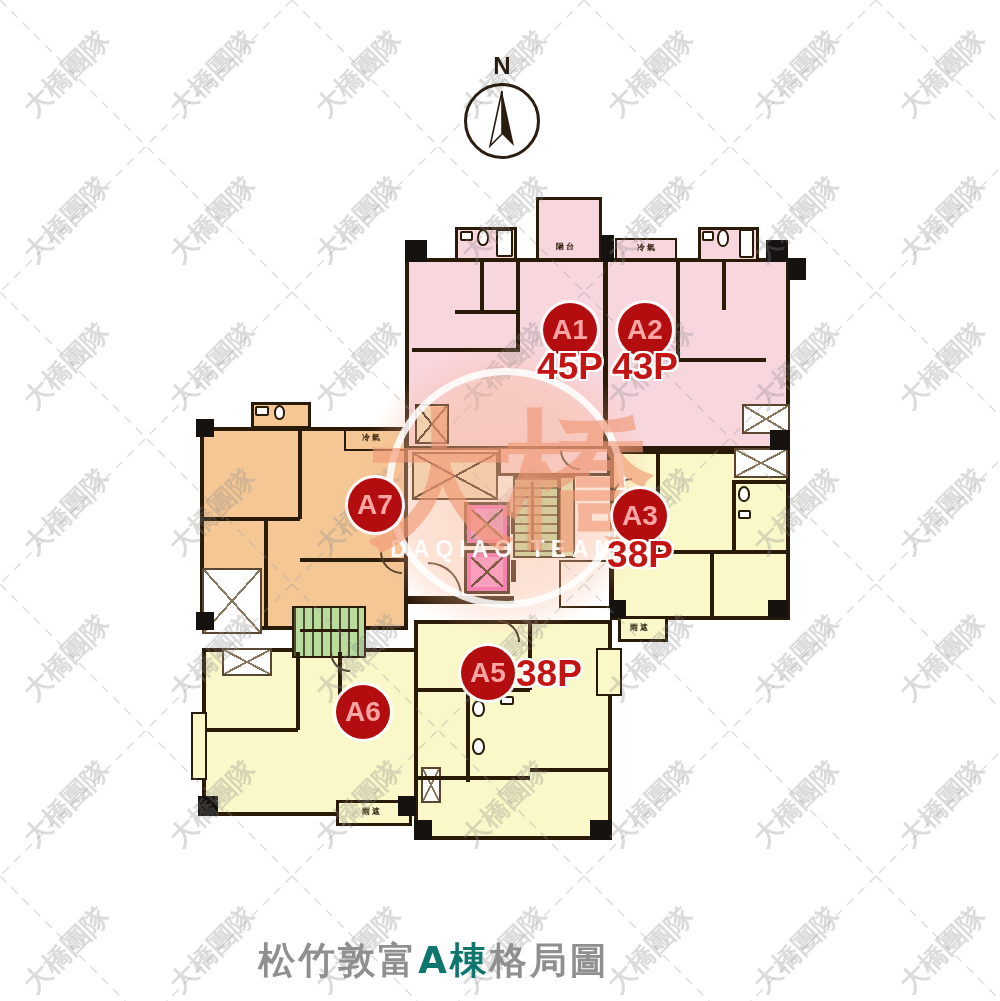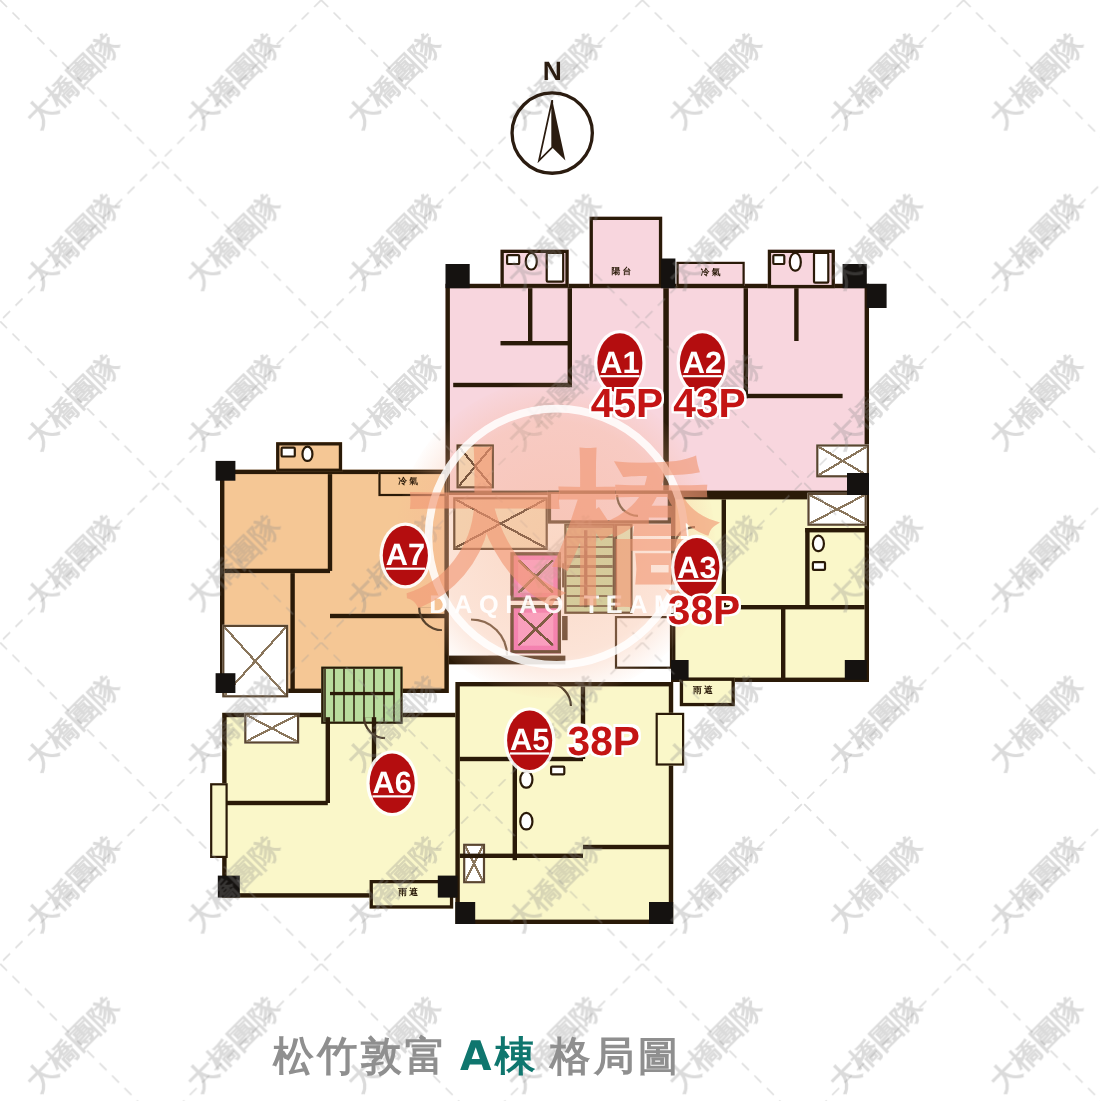--- a/index.html
+++ b/index.html
@@ -39,28 +39,28 @@
   .wmc{position:absolute;z-index:6;pointer-events:none;}
   #wmGlow{left:360px;top:345px;width:290px;height:290px;border-radius:50%;
      background:radial-gradient(circle,rgba(247,183,150,.55) 0%,rgba(247,183,150,.38) 52%,rgba(247,183,150,0) 72%);}
   #wmRing{left:386px;top:368px;width:240px;height:240px;border:7px solid rgba(255,255,255,.85);border-radius:50%;box-sizing:border-box;}
   #wmChars{left:335px;top:398px;width:340px;height:170px;display:flex;align-items:center;justify-content:center;
      font-weight:bold;font-size:150px;letter-spacing:-10px;color:rgba(240,150,114,.62);
      font-family:"DejaVu Sans",sans-serif;}
   #wmSub{left:370px;top:536px;width:270px;text-align:center;font-weight:bold;font-size:23px;letter-spacing:6px;
      color:rgba(255,255,255,.93);font-family:"Liberation Sans",sans-serif;}
   
-  .badge{position:absolute;width:41px;height:54px;border-radius:50%;background:#b40d0f;color:#ffffff;
+  .badge{position:absolute;width:54px;height:54px;border-radius:50%;background:#b40d0f;color:#fca5a5;
      display:flex;align-items:center;justify-content:center;font-weight:bold;font-size:28px;z-index:12;
-     box-shadow:0 0 0 3px rgba(255,255,255,.9);text-decoration:underline;}
+     box-shadow:0 0 0 3px rgba(255,255,255,.9);}
   .size{position:absolute;width:110px;text-align:center;font-weight:bold;font-size:37px;color:#c41414;z-index:12;
      text-shadow:-2px -2px 0 #fff,2px -2px 0 #fff,-2px 2px 0 #fff,2px 2px 0 #fff,-2px 0 0 #fff,2px 0 0 #fff,0 -2px 0 #fff,0 2px 0 #fff;}
   #compass{position:absolute;left:464px;top:83px;width:76px;height:76px;border:3px solid #2b1c10;border-radius:50%;z-index:12;box-sizing:border-box;}
   #compassN{position:absolute;left:468px;top:52px;width:68px;text-align:center;font-weight:bold;font-size:24px;color:#2b1c10;z-index:12;}
-  #title{position:absolute;left:0;top:936px;width:868px;display:flex;justify-content:center;gap:10px;
+  #title{position:absolute;left:0;top:936px;width:868px;display:flex;justify-content:center;gap:0;
      font-weight:bold;font-size:37px;letter-spacing:3px;color:#8f8f8f;z-index:12;font-family:"DejaVu Sans",sans-serif;}
   #title .red{color:#0f766e;}
 </style>
 </head>
 <body>
 
 <div id="stage">
 
   <div class="u pk" style="left:405px;top:258px;width:385px;height:192px;"></div>
   <div class="u pk b3" style="left:498px;top:446px;width:112px;height:30px;"></div>

